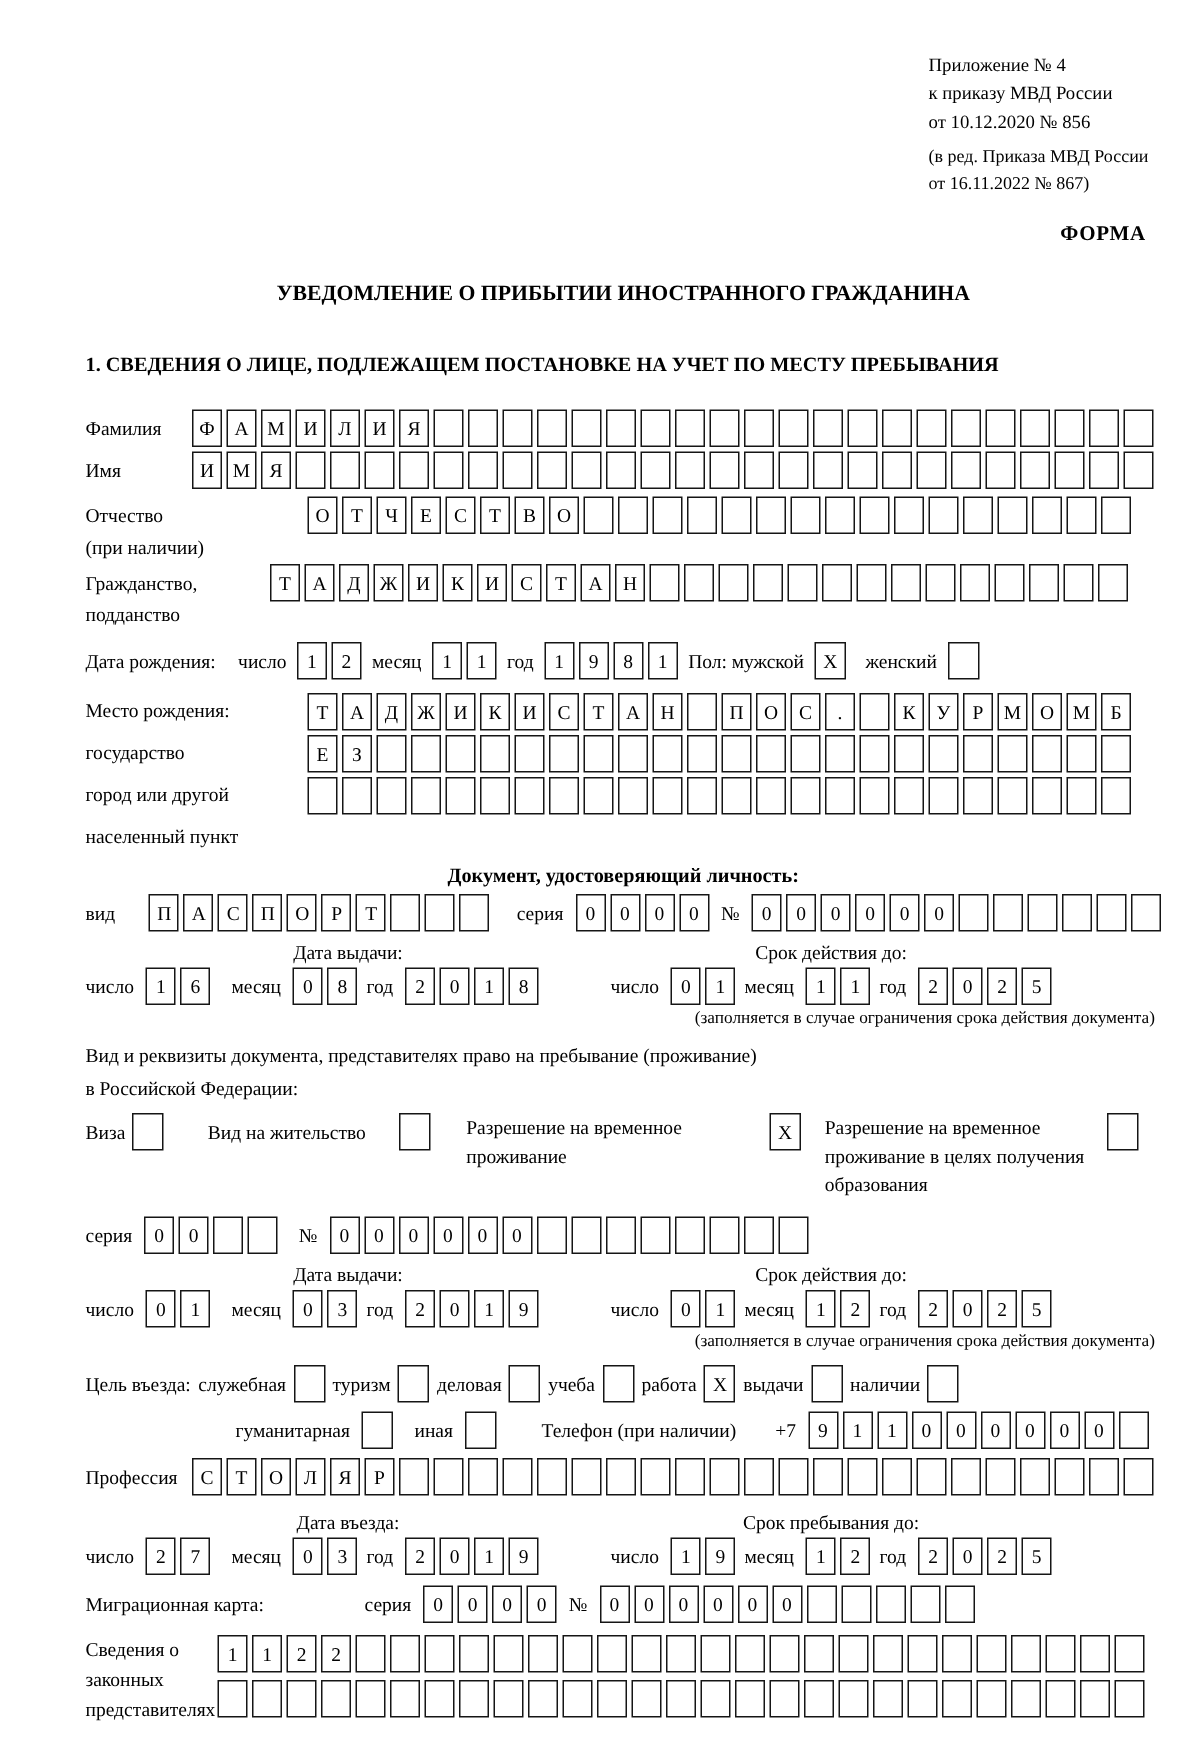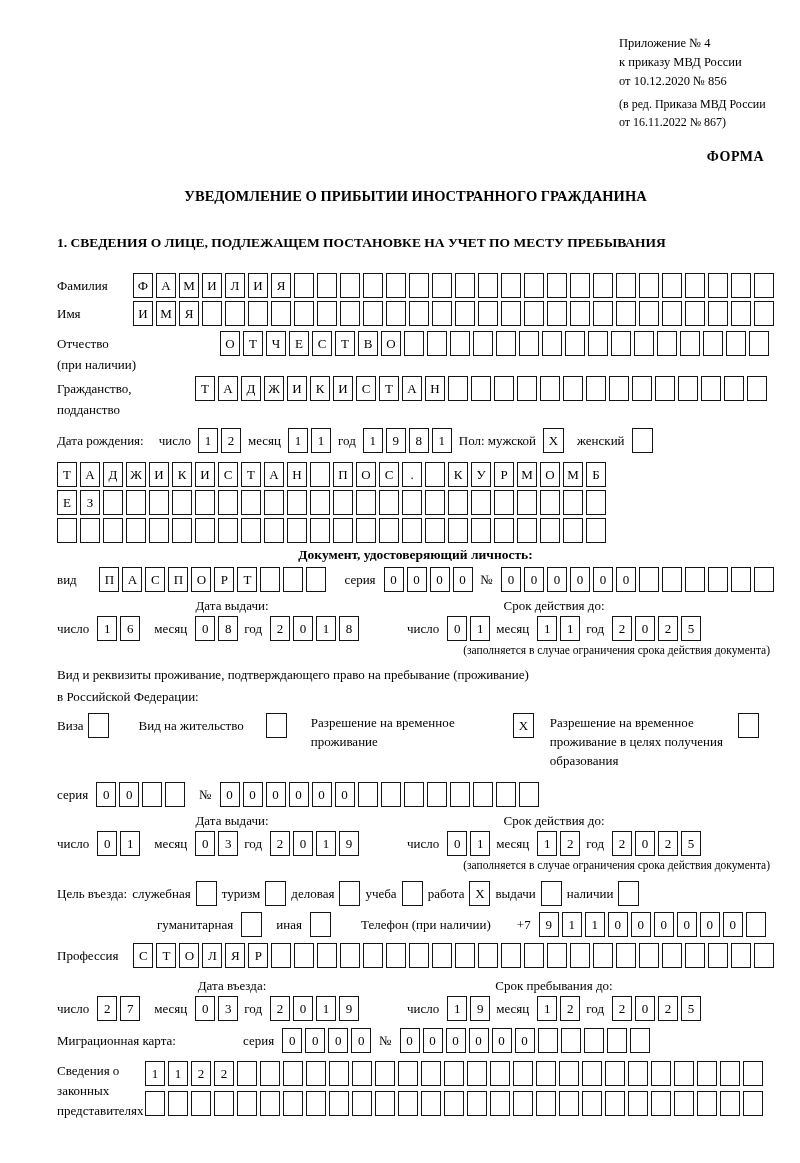--- a/index.html
+++ b/index.html
@@ -16,21 +16,21 @@
            margin-top:18px; letter-spacing:.5px; }
 
   
   .title { text-align:center; font-weight:bold; font-size:14.5px; line-height:1.65;
            margin-top:20px; }
   .uline { display:inline-block; width:56px; border-bottom:2px solid #222;
            margin-left:10px; vertical-align:baseline; }
   .s1head { font-weight:bold; font-size:13.5px; margin-top:26px; }
 
   
-  .row { display:flex; align-items:center; margin-top:3px;gap:15px; }
+  .row { display:flex; align-items:center; margin-top:3px; }
   .row.top { align-items:flex-start; }
   .lbl { font-size:13px; white-space:nowrap; }
   .cells { display:flex; gap:3px; flex-wrap:nowrap; }
   .cell { width:20px; height:25px; border:1.6px solid #151515; background:#fff;
           display:inline-flex; align-items:center; justify-content:center;
           font-size:13px; flex:0 0 auto; }
   .lblstack { flex:0 0 auto; }
   .lblstack div { font-size:13px; line-height:18px; }
   .lblstack div.first { line-height:25px; }
   .w71 { width:71px; } .w148 { width:148px; } .w123 { width:123px; }
@@ -237,20 +237,26 @@
     <span class="cells cb">
         <span class="cell">X</span>
       </span>
     <span class="lbl" style="margin-left:6px;">женский</span>
     <span class="cells cb">
         <span class="cell"></span>
       </span>
   </div>
 
   <div class="row top" style="margin-top:7px;">
+    <div class="lblstack w148">
+      <div style="line-height:28px;">Место рождения:</div>
+      <div style="line-height:28px;">государство</div>
+      <div style="line-height:28px;">город или другой</div>
+      <div style="line-height:28px;">населенный пункт</div>
+    </div>
     <div class="stack" style="padding-top:2px;">
       <div class="cells">
           <span class="cell">Т</span>
           <span class="cell">А</span>
           <span class="cell">Д</span>
           <span class="cell">Ж</span>
           <span class="cell">И</span>
           <span class="cell">К</span>
           <span class="cell">И</span>
           <span class="cell">С</span>
@@ -407,21 +413,21 @@
             <span class="cell">2</span>
             <span class="cell">0</span>
             <span class="cell">2</span>
             <span class="cell">5</span>
           </span>
       </div>
     </div>
   </div>
   <div class="note">(заполняется в случае ограничения срока действия документа)</div>
 
-  <div class="intro" style="margin-top:8px;">Вид и реквизиты проживание, подтверждающего право на пребывание (проживание)</div>
+  <div class="intro" style="margin-top:8px;">Вид и реквизиты документа, представителях право на пребывание (проживание)</div>
   <div class="intro">в Российской Федерации:</div>
 
   <div class="optrow">
     <div class="opt">
       <span class="lbl">Виза</span>
       <span class="cells cb" style="margin-left:4px;">
           <span class="cell"></span>
         </span>
     </div>
     <div class="opt" style="margin-left:30px;">

